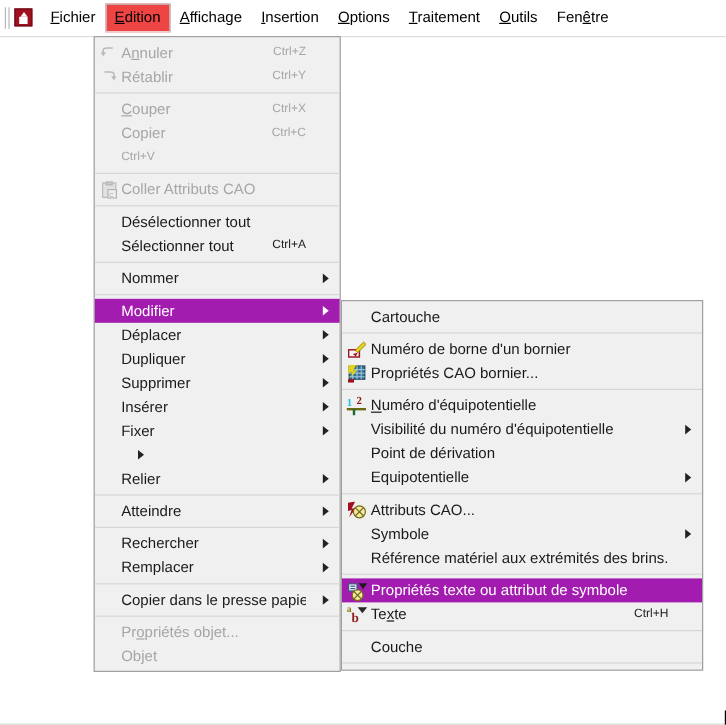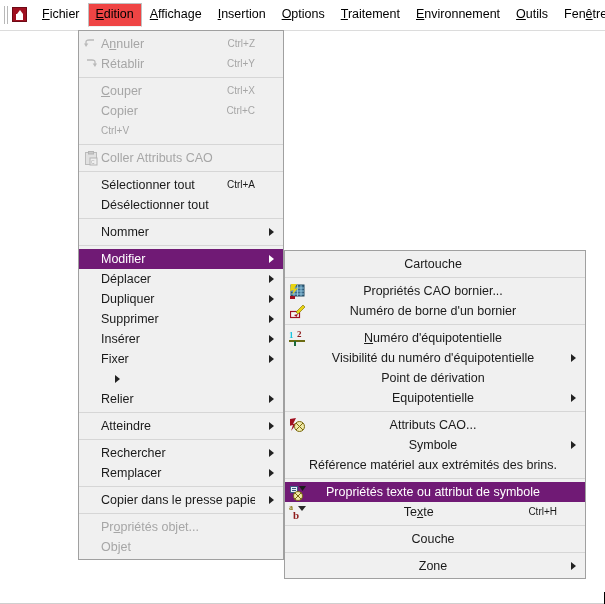--- a/index.html
+++ b/index.html
@@ -86,21 +86,20 @@
     padding-top: 3px;
     padding-bottom: 2px;
     z-index: 5;
   }
   #menu-modifier {
     left: 284px; top: 250px;
     width: 302px;
     padding-top: 3px;
     padding-bottom: 2px;
     z-index: 7;
-    text-align: center;
   }
 
   .mi {
     position: relative;
     height: 20px;
     display: flex;
     align-items: center;
     box-sizing: border-box;
     padding-left: 0;
     cursor: default;
@@ -144,21 +143,21 @@
     width: 0; height: 0;
     border-left: 5px solid #222;
     border-top: 4px solid transparent;
     border-bottom: 4px solid transparent;
   }
   .mi.disabled .mi-label,
   .mi.disabled .mi-accel { color: #a6a6a6; }
   .mi.disabled .mi-icon { opacity: .45; filter: grayscale(1); }
 
   .mi.sel {
-    background: #701a75;
+    background: #a21caf;
   }
   .mi.sel .mi-label, .mi.sel .mi-accel { color: #ffffff; }
   .mi.sel .mi-arrow::after { border-left-color: #ffffff; }
 
   .sep {
     height: 1px;
     margin: 3px 0 3px 0;
     background: #d6d6d6;
   }
   #menu-edition .sep { margin-left: 0; margin-right: 0; }
@@ -250,21 +249,20 @@
   <div class="mb-appicon">
     <span class="ic-app"></span>
   </div>
   <div id="menubar-items" style="display:flex;align-items:center;">
       <div class="mb-item"><u>F</u>ichier</div>
       <div class="mb-item open"><u>E</u>dition</div>
       <div class="mb-item"><u>A</u>ffichage</div>
       <div class="mb-item"><u>I</u>nsertion</div>
       <div class="mb-item"><u>O</u>ptions</div>
       <div class="mb-item"><u>T</u>raitement</div>
-      <div class="mb-item"><u>E</u>nvironnement</div>
       <div class="mb-item"><u>O</u>utils</div>
       <div class="mb-item">Fen<u>ê</u>tre</div>
     </div>
 </div>
 
 <div class="menu" id="menu-edition">
     <div class="mi disabled">
       <span class="mi-icon">
         <span class="ic-undo">
           <svg width="13" height="10" viewBox="0 0 13 10">
@@ -318,30 +316,30 @@
             <text x="7" y="13" font-size="5" font-family="Liberation Sans, sans-serif" fill="#555">C</text>
           </svg></span>
       </span>
       <span class="mi-label">Coller Attributs CAO</span>
       <span class="mi-accel"></span>
       <span class="mi-arrow" style="visibility:hidden"></span>
     </div>
     <div class="sep"></div>
     <div class="mi">
       <span class="mi-icon"></span>
+      <span class="mi-label">Désélectionner tout</span>
+      <span class="mi-accel"></span>
+      <span class="mi-arrow" style="visibility:hidden"></span>
+    </div>
+    <div class="mi">
+      <span class="mi-icon"></span>
       <span class="mi-label">Sélectionner tout</span>
       <span class="mi-accel">Ctrl+A</span>
       <span class="mi-arrow" style="visibility:hidden"></span>
     </div>
-    <div class="mi">
-      <span class="mi-icon"></span>
-      <span class="mi-label">Désélectionner tout</span>
-      <span class="mi-accel"></span>
-      <span class="mi-arrow" style="visibility:hidden"></span>
-    </div>
     <div class="sep"></div>
     <div class="mi">
       <span class="mi-icon"></span>
       <span class="mi-label">Nommer</span>
       <span class="mi-accel"></span>
       <span class="mi-arrow"></span>
     </div>
     <div class="sep"></div>
     <div class="mi sel">
       <span class="mi-icon"></span>
@@ -433,52 +431,52 @@
   </div>
 
 <div class="menu" id="menu-modifier">
     <div class="mi">
       <span class="mi-icon"></span>
       <span class="mi-label">Cartouche</span>
       <span class="mi-accel"></span>
       <span class="mi-arrow" style="visibility:hidden"></span>
     </div>
     <div class="sep"></div>
+    <div class="mi">
+      <span class="mi-icon">
+        <span class="ic-abs"><svg width="15" height="15" viewBox="0 0 15 15">
+            <rect x="0.5" y="7.5" width="9" height="6" fill="#f4f4f4" stroke="#a01020" stroke-width="1.2"></rect>
+            <path d="M6 8 L13 1 L15 3 L8 10 Z" fill="#e8d312" stroke="#8a7a10" stroke-width="0.7"></path>
+            <path d="M4 11 L8 10 L6.5 13 Z" fill="#a01020"></path>
+          </svg></span>
+      </span>
+      <span class="mi-label">Numéro de borne d'un bornier</span>
+      <span class="mi-accel"></span>
+      <span class="mi-arrow" style="visibility:hidden"></span>
+    </div>
     <div class="mi">
       <span class="mi-icon">
         <span class="ic-abs"><svg width="15" height="15" viewBox="0 0 15 15">
             <rect x="1" y="1" width="13" height="11" fill="#3c6e8f" stroke="#20465c"></rect>
             <g stroke="#9fd2e8" stroke-width="0.8">
               <line x1="1" y1="4" x2="14" y2="4"></line>
               <line x1="1" y1="7" x2="14" y2="7"></line>
               <line x1="1" y1="10" x2="14" y2="10"></line>
               <line x1="4" y1="1" x2="4" y2="12"></line>
               <line x1="7.5" y1="1" x2="7.5" y2="12"></line>
               <line x1="11" y1="1" x2="11" y2="12"></line>
             </g>
             <path d="M1 0 L7 0 L4 5 L8 4 L2 11 L4 6 L0 7 Z" fill="#e8d312"></path>
             <path d="M0 12 L5 12 L5 15 L0 15 Z" fill="#a01020"></path>
           </svg></span>
       </span>
       <span class="mi-label">Propriétés CAO bornier...</span>
       <span class="mi-accel"></span>
       <span class="mi-arrow" style="visibility:hidden"></span>
     </div>
-    <div class="mi">
-      <span class="mi-icon">
-        <span class="ic-abs"><svg width="15" height="15" viewBox="0 0 15 15">
-            <rect x="0.5" y="7.5" width="9" height="6" fill="#f4f4f4" stroke="#a01020" stroke-width="1.2"></rect>
-            <path d="M6 8 L13 1 L15 3 L8 10 Z" fill="#e8d312" stroke="#8a7a10" stroke-width="0.7"></path>
-            <path d="M4 11 L8 10 L6.5 13 Z" fill="#a01020"></path>
-          </svg></span>
-      </span>
-      <span class="mi-label">Numéro de borne d'un bornier</span>
-      <span class="mi-accel"></span>
-      <span class="mi-arrow" style="visibility:hidden"></span>
-    </div>
     <div class="sep"></div>
     <div class="mi">
       <span class="mi-icon">
         <span class="ic-eq">
           <span class="n1">1</span>
           <span class="n2">2</span>
           <span class="tbar"></span>
           <span class="tstem"></span>
         </span>
       </span>
@@ -560,22 +558,16 @@
       <span class="mi-arrow" style="visibility:hidden"></span>
     </div>
     <div class="sep"></div>
     <div class="mi">
       <span class="mi-icon"></span>
       <span class="mi-label">Couche</span>
       <span class="mi-accel"></span>
       <span class="mi-arrow" style="visibility:hidden"></span>
     </div>
     <div class="sep"></div>
-    <div class="mi">
-      <span class="mi-icon"></span>
-      <span class="mi-label">Zone</span>
-      <span class="mi-accel"></span>
-      <span class="mi-arrow"></span>
-    </div>
   </div>
 
 <div id="bottom-rule"></div>
 <div id="edge-tick"></div>
 
 </body></html>

